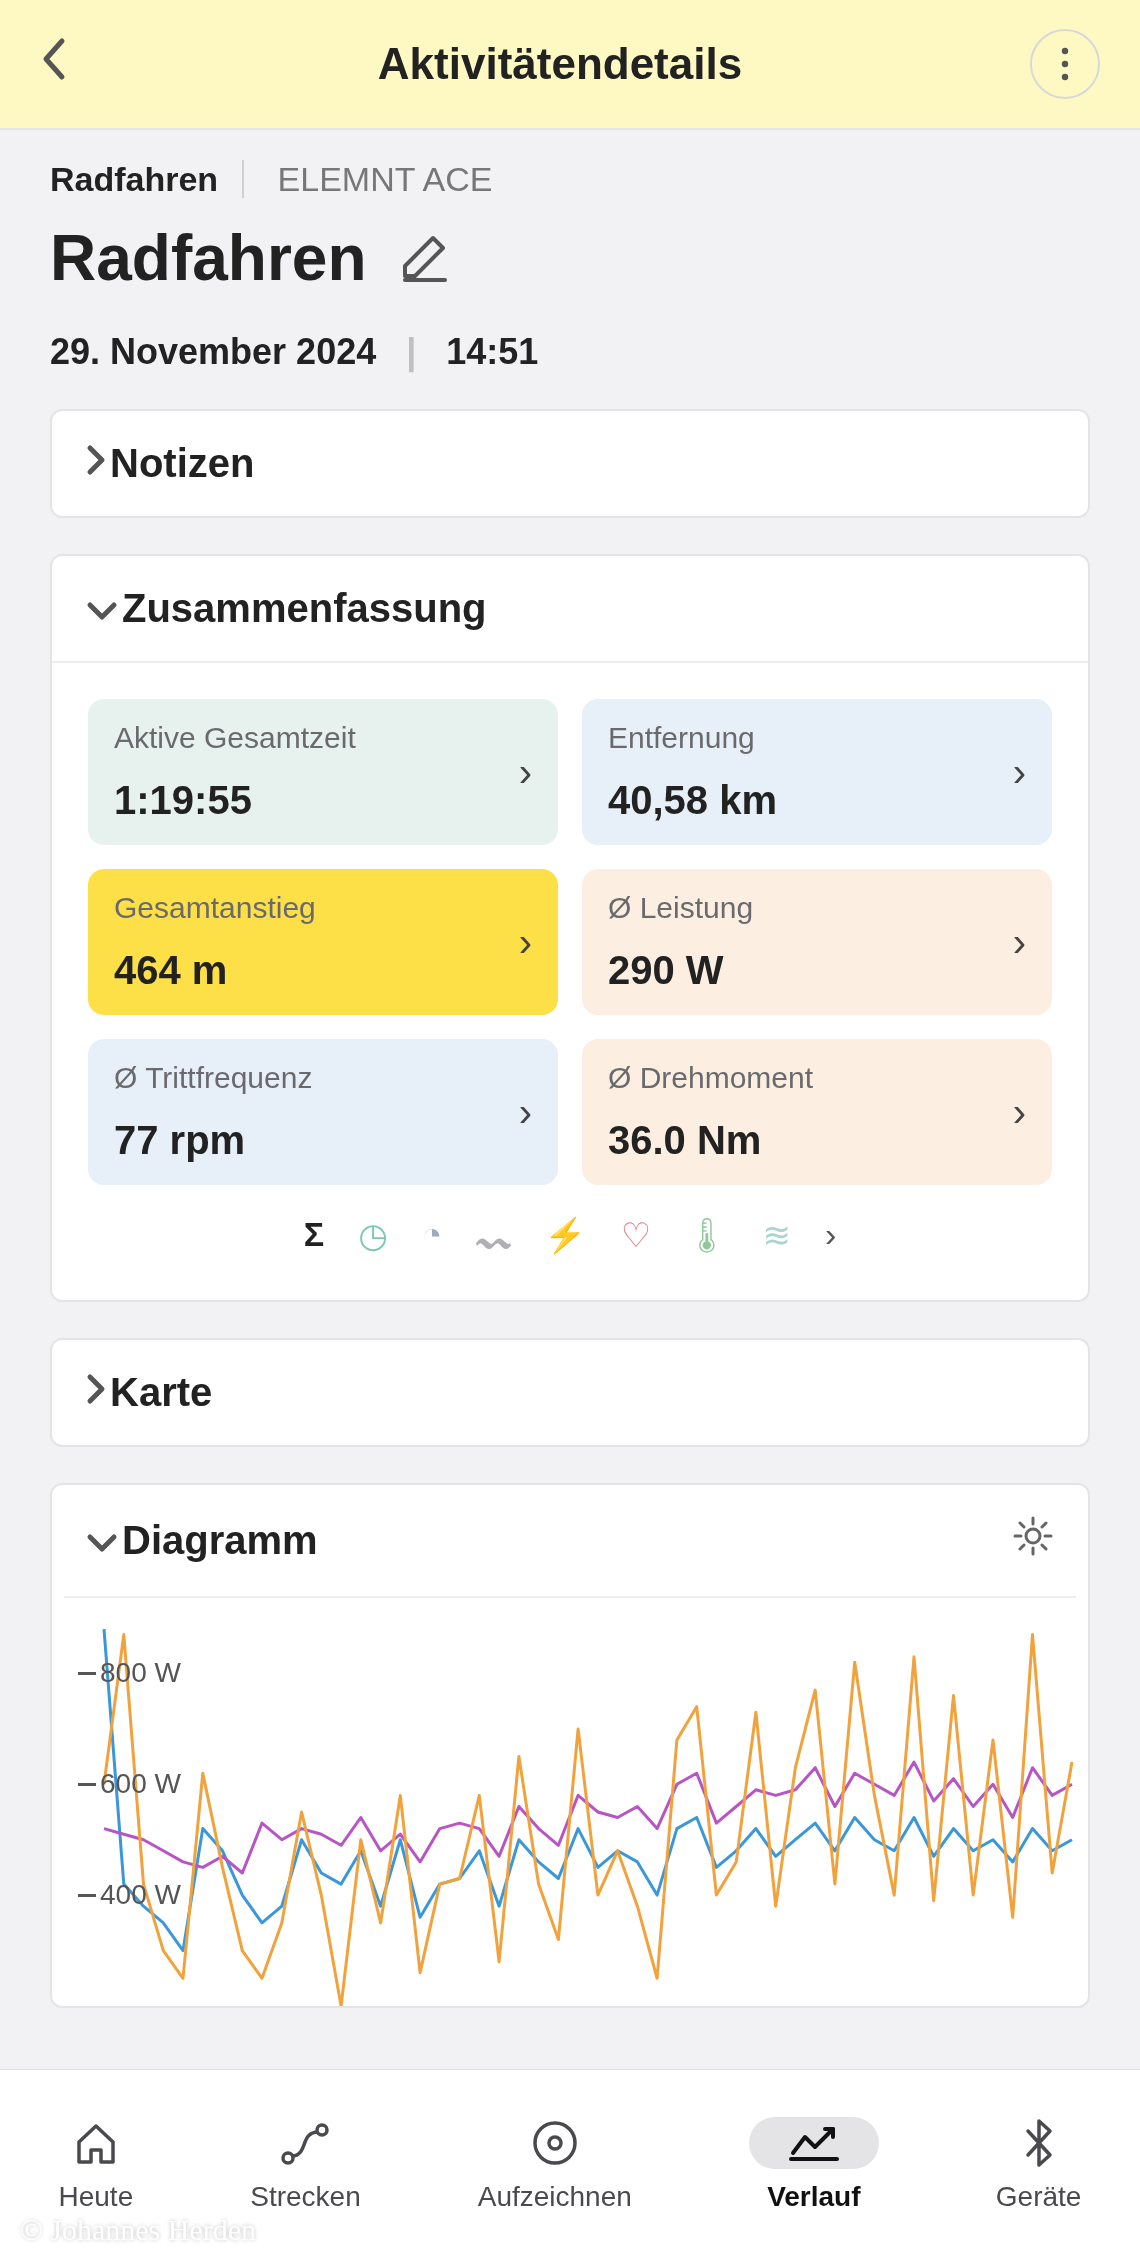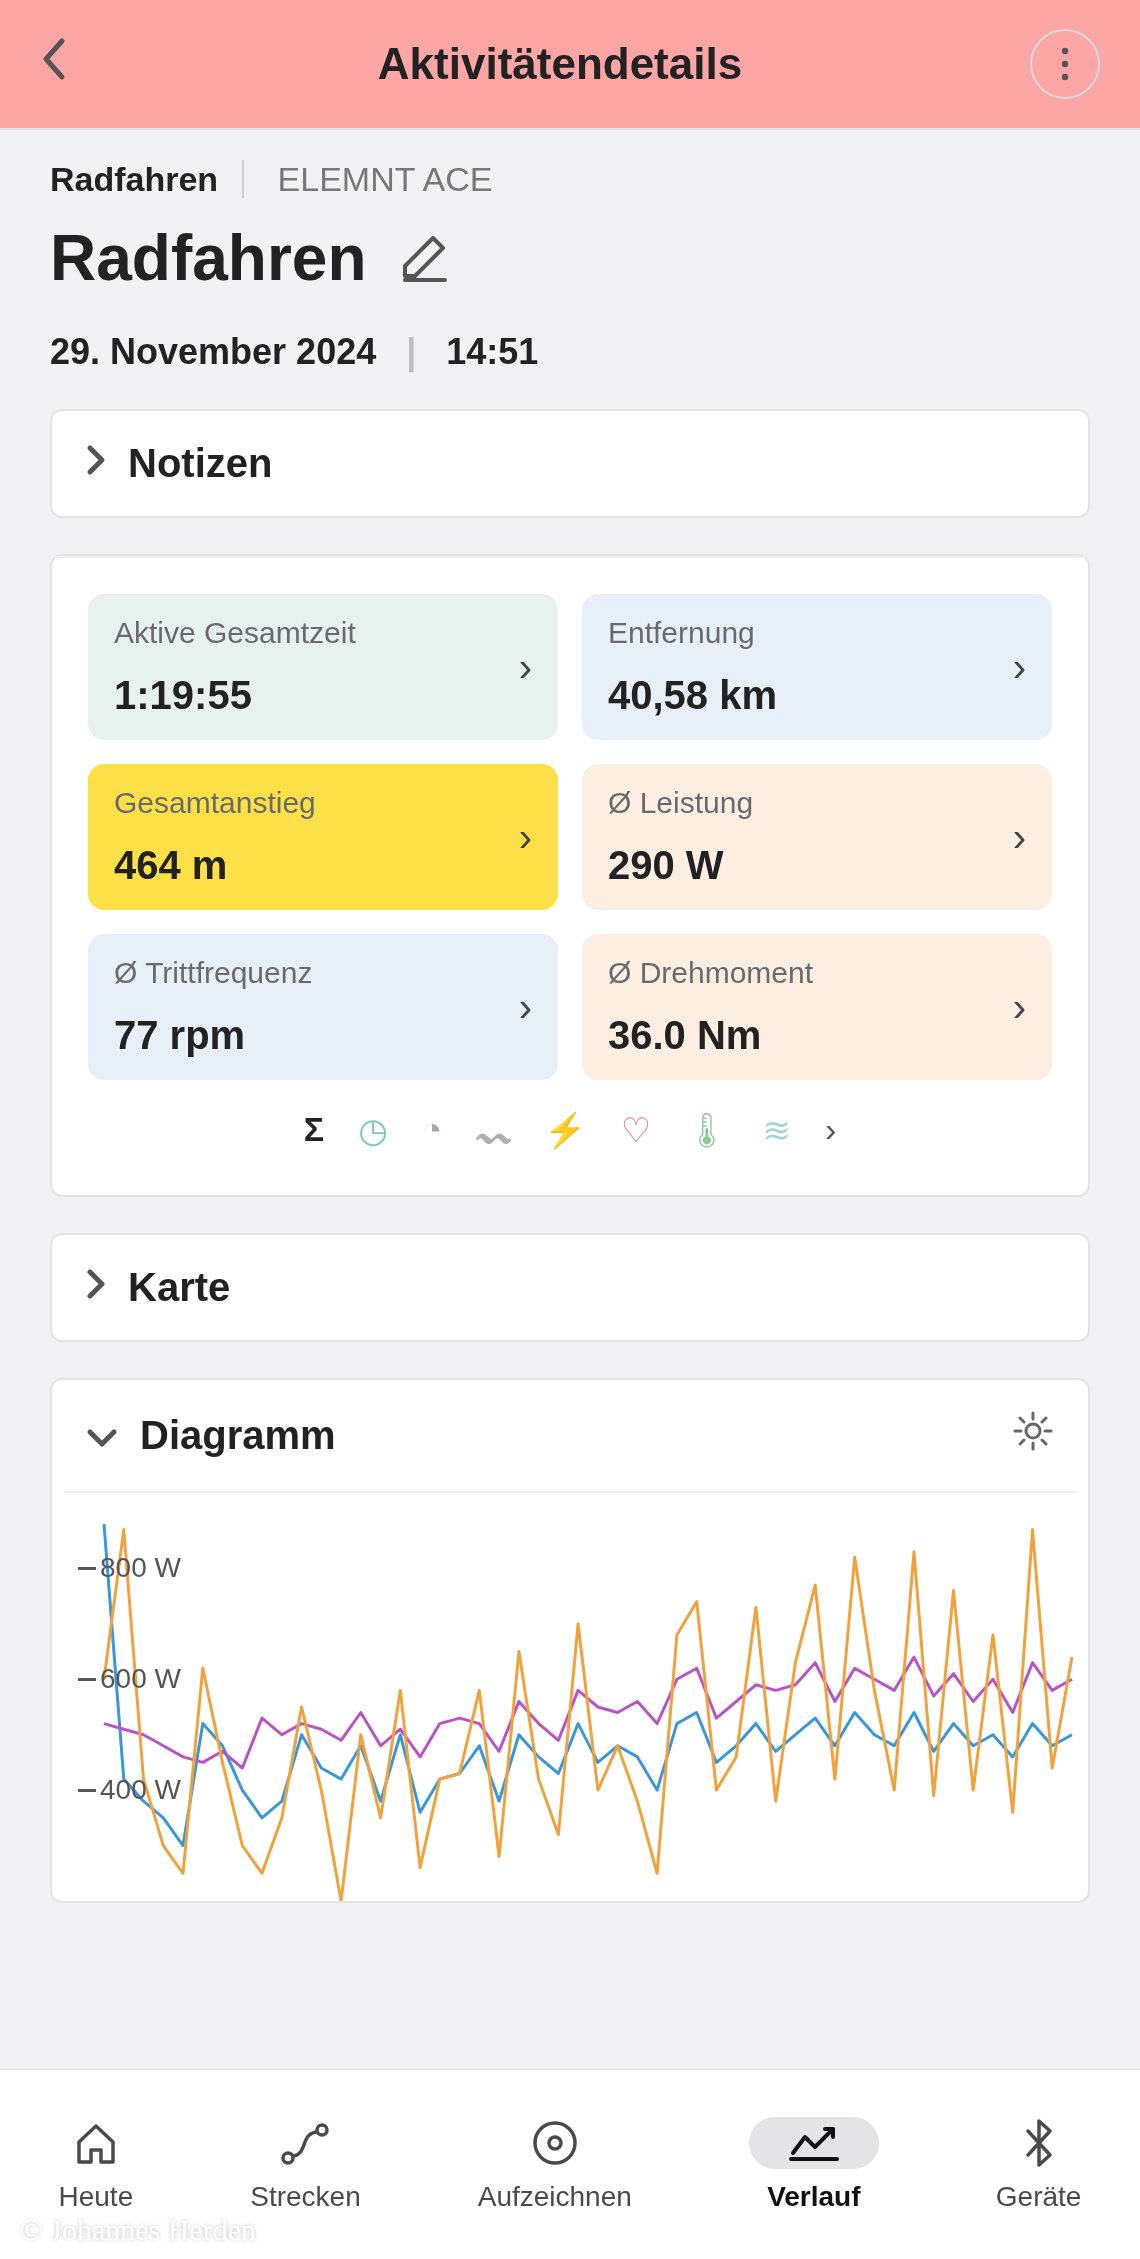--- a/index.html
+++ b/index.html
@@ -1,30 +1,30 @@
 <!DOCTYPE html>
 <html><head>
 <meta charset="utf-8">
 <style>
   * { box-sizing: border-box; margin: 0; padding: 0; }
   html, body { width: 1140px; height: 2259px; font-family: -apple-system, Helvetica, Arial, sans-serif; background: #f2f2f4; color: #222; }
-  .header { display: flex; align-items: center; height: 130px; background: #fca5a5; border-bottom: 2px solid #e6e6e8; padding: 0 40px; }
+  .header { display: flex; align-items: center; height: 130px; background: #fef9c3; border-bottom: 2px solid #e6e6e8; padding: 0 40px; }
   .header .back { width: 50px; font-size: 44px; color: #555; }
   .header .title { flex: 1; text-align: center; font-size: 44px; font-weight: 700; color: #222; }
   .header .more-btn { width: 70px; height: 70px; border: 2px solid #d8d8da; border-radius: 50%; display:flex; align-items:center; justify-content:center; font-size: 34px; color:#555; letter-spacing:-2px; }
   .content { padding: 30px 50px 0 50px; }
   .crumb { font-size: 34px; font-weight: 700; color:#222; }
   .crumb .device { font-weight: 500; color:#777; margin-left: 14px; border-left: 2px solid #d0d0d2; padding-left: 34px; }
   .title-row { display:flex; align-items:center; gap:30px; margin-top: 22px; }
   .title-row .name { font-size: 64px; font-weight: 800; }
   .edit-icon { width: 56px; height: 56px; }
   .date-row { display:flex; align-items:center; gap:30px; margin-top: 36px; font-size: 36px; font-weight:600; }
   .date-row .sep { color:#c0c0c2; }
   .card { background:#fff; border:2px solid #e4e4e6; border-radius:12px; margin-top: 36px; }
-  .card-header { display:flex; align-items:center; gap:22px; padding: 30px 34px; font-size: 40px; font-weight:800; }
+  .card-header { display:flex; align-items:center; gap:4px; padding: 30px 34px; font-size: 40px; font-weight:800; }
   .card-header .chev { font-size: 36px; color:#555; }
   .summary-body { border-top:2px solid #eee; padding: 36px; }
   .tile-grid { display:grid; grid-template-columns: 1fr 1fr; gap: 24px; }
   .tile { border-radius: 16px; padding: 22px 26px; display:flex; align-items:center; }
   .tile .txt { flex:1; }
   .tile .lbl { font-size: 30px; color:#6a6a6e; font-weight:500; }
   .tile .val { font-size: 40px; font-weight:600; color:#222; margin-top:23px; }
   .tile .arr { font-size: 40px; color:#444; }
   .mint { background:#e7f1ee; }
   .blue { background:#e7eff8; }
@@ -92,20 +92,28 @@
       <span class="chev">
         <svg width="20" height="32" viewBox="0 0 20 32">
             <path d="M4 4 L16 16 L4 28" stroke="#555" stroke-width="5" fill="none" stroke-linecap="round" stroke-linejoin="round"></path>
           </svg>
       </span>
       <span>Notizen</span>
     </div>
   </div>
 
   <div class="card">
+    <div class="card-header">
+      <span class="chev">
+        <svg width="32" height="20" viewBox="0 0 32 20">
+            <path d="M4 4 L16 16 L28 4" stroke="#555" stroke-width="5" fill="none" stroke-linecap="round" stroke-linejoin="round"></path>
+          </svg>
+      </span>
+      <span>Zusammenfassung</span>
+    </div>
     <div class="summary-body">
       <div class="tile-grid">
         <div class="tile mint">
           <div class="txt">
             <div class="lbl">Aktive Gesamtzeit</div>
             <div class="val">1:19:55</div>
           </div>
           <div class="arr">›</div>
         </div>
         <div class="tile blue">

